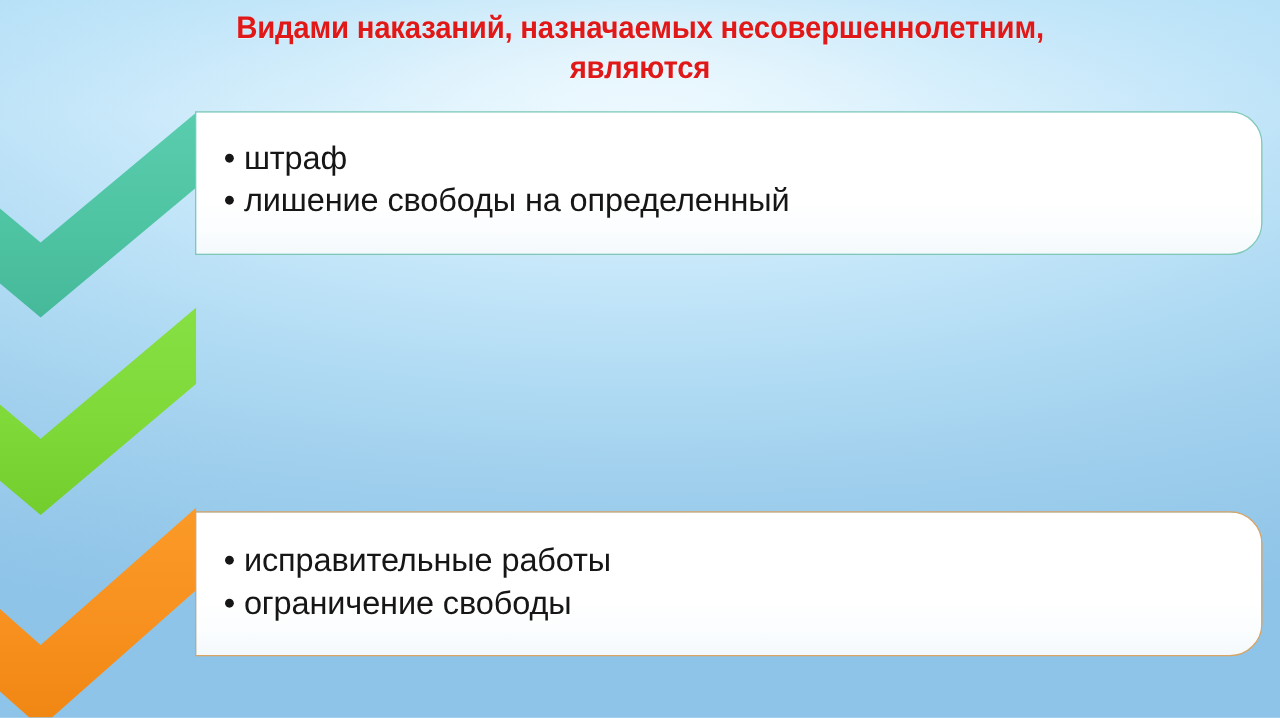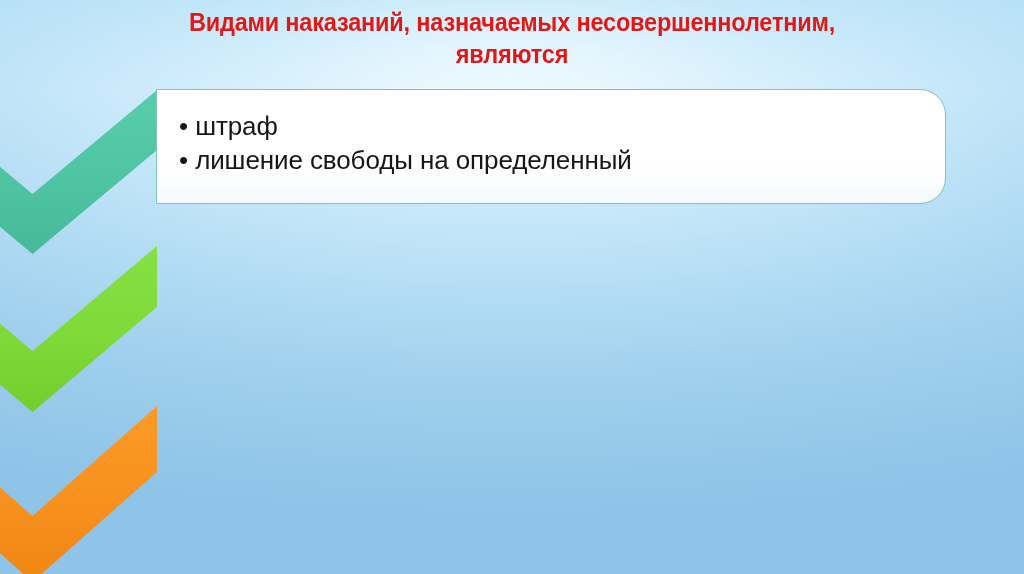--- a/index.html
+++ b/index.html
@@ -73,21 +73,21 @@
   .chev svg { display: block; }
 
   #chev-1 { top: 88px;  height: 168px; z-index: 2; }
   #chev-2 { top: 244px; height: 170px; z-index: 3; }
   #chev-3 { top: 404px; height: 180px; z-index: 4; }
 
   
   .box {
     position: absolute;
     left: 156px;
-    width: 790px;
+    width: 854px;
     box-sizing: border-box;
     border-style: solid;
     border-width: 1.5px;
     border-radius: 0 26px 26px 0;
     background:
       linear-gradient(180deg,
         #ffffff 0%,
         #ffffff 62%,
         #fbfdfe 82%,
         #f4f9fc 100%);
@@ -162,14 +162,18 @@
       <path d="M0,2 L124.5,112 L249,2 L249,68 L124.5,178 L0,68 Z" fill="url(#gOrange)"></path>
     </svg>
   </div>
 
   <div class="box" id="box-1">
     <div class="box-text">• штраф
 • лишение свободы на определенный</div>
   </div>
 
 
+  <div class="box" id="box-3">
+    <div class="box-text">• исправительные работы
+• ограничение свободы</div>
+  </div>
 
 </div>
 
 </body></html>

